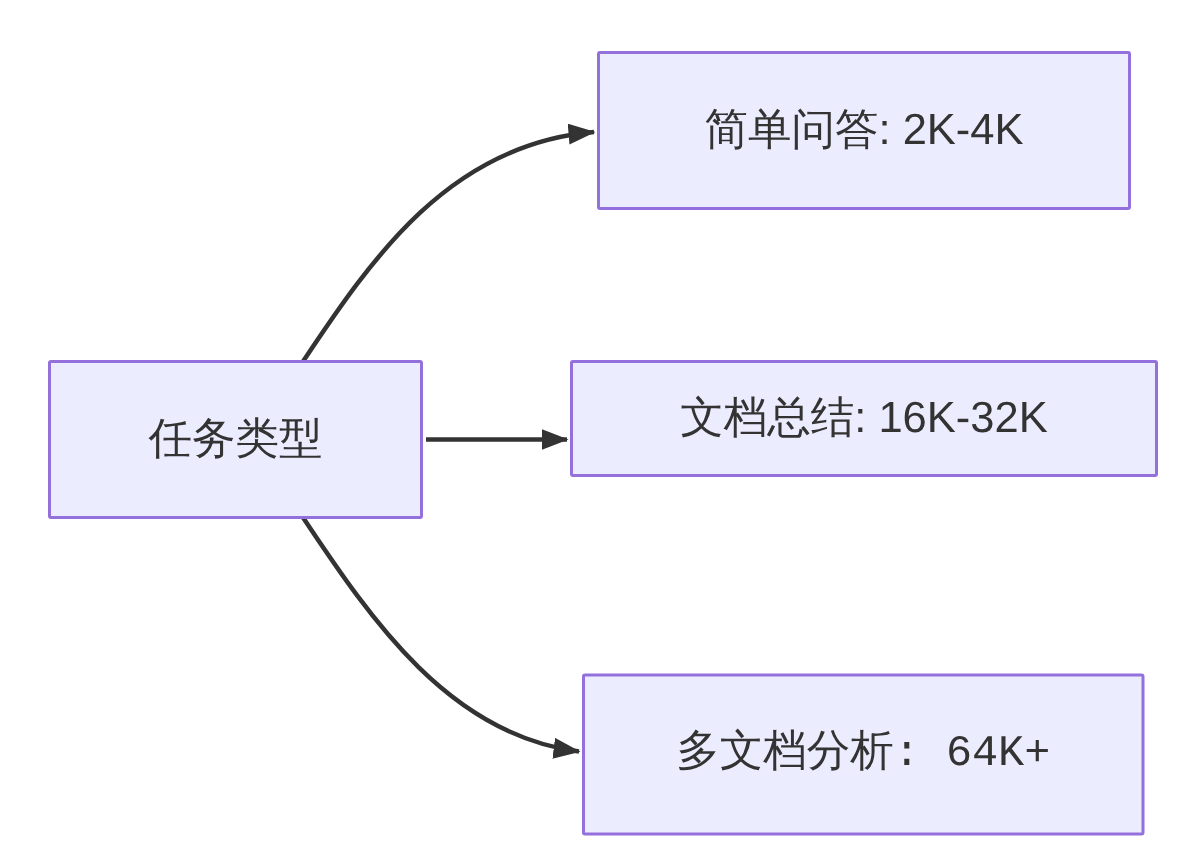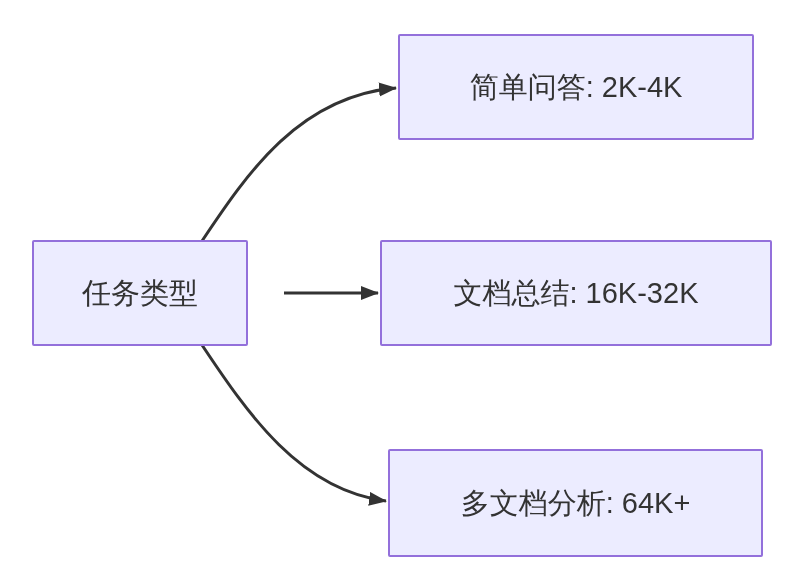--- a/index.html
+++ b/index.html
@@ -36,24 +36,24 @@
     border-radius: 2px;
     display: flex;
     align-items: center;
     justify-content: center;
     color: #333333;
     font-size: 29px;
     line-height: 1.2;
     text-align: center;
     white-space: nowrap;
   }
-  .node-root    { left: 32px;  top: 240px; width: 216px; height: 106px; }
+  .node-root    { left: 32px;  top: 240px; width: 250px; height: 106px; }
   .node-child-0 { left: 398px; top: 34px;  width: 356px; height: 106px; }
-  .node-child-1 { left: 380px; top: 240px; width: 392px; height: 106px; }
-  .node-child-2 { left: 388px; top: 449px; width: 375px; height: 108px; }
+  .node-child-1 { left: 380px; top: 240px; width: 392px; height: 78px; }
+  .node-child-2 { left: 388px; top: 449px; width: 375px; height: 108px; font-family: Liberation Mono, monospace; }
 </style>
 </head>
 <body>
 
 <div class="canvas">
 
   <svg class="edges" viewBox="0 0 787 572" xmlns="http://www.w3.org/2000/svg">
     <defs>
       <marker id="arrowhead" markerUnits="userSpaceOnUse" markerWidth="20" markerHeight="16" refX="17" refY="7" orient="auto">
         <path d="M0,0 L18,7 L0,14 Z" fill="#333333"></path>

